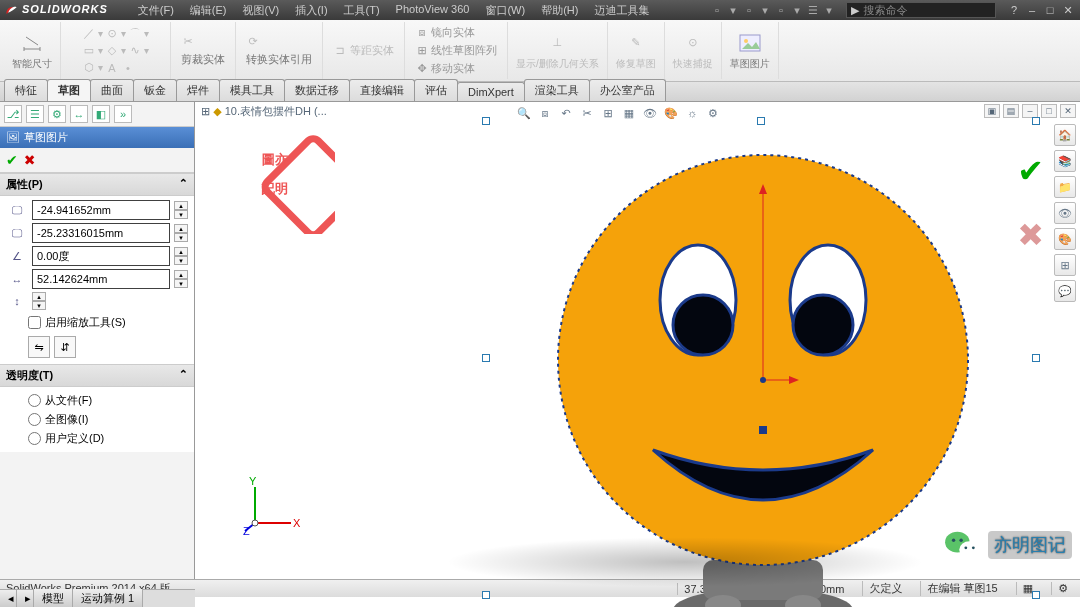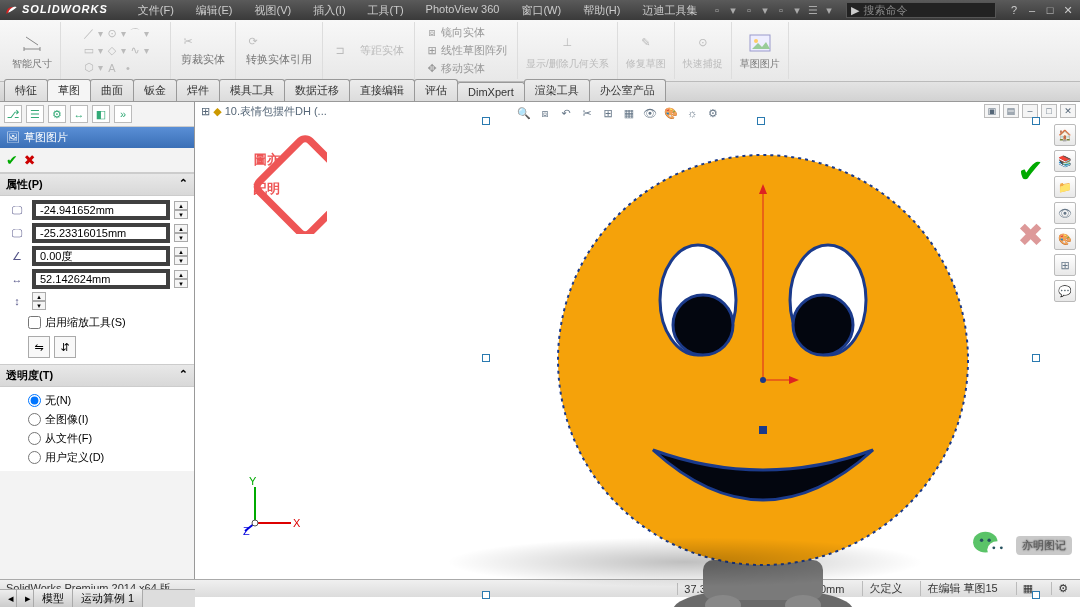--- a/index.html
+++ b/index.html
@@ -3,21 +3,21 @@
 <meta charset="utf-8">
 <style>
 * { margin: 0; padding: 0; box-sizing: border-box; font-family: "Microsoft YaHei", Arial, sans-serif; font-size: 11px; }
 body { background: #fff; width: 1080px; height: 607px; overflow: hidden; position: relative; }
 
 
 .title-bar { background: linear-gradient(#5a5a5a,#3a3a3a); height: 20px; display:flex; align-items:center; color:#fff; padding:0 4px; }
 .title-bar .logo { display:flex; align-items:flex-start; gap:4px; margin-right:24px; }
 .title-bar .logo svg { width:14px; height:14px; }
 .title-bar .brand { font-weight:bold; font-style:italic; letter-spacing:1px; }
-.menu { display:flex; gap:10px; }
+.menu { display:flex; gap:4px; }
 .menu-item { color:#ccc; padding:2px 6px; cursor:pointer; }
 .title-right { margin-left:auto; display:flex; align-items:center; gap:4px; }
 .doc-controls { display:flex; gap:2px; margin-right:6px; color:#aaa; }
 .doc-controls span { width:14px; text-align:center; cursor:pointer; }
 .search-box { background:#222; border:1px solid #555; height:16px; width:150px; display:flex; align-items:center; padding:0 4px; color:#ccc; }
 .win-controls { display:flex; gap:2px; margin-left:6px; }
 .win-controls span { width:16px; text-align:center; cursor:pointer; color:#ccc; }
 
 
 .ribbon { background:linear-gradient(#f8f8f8,#e8e8e8); height:62px; border-bottom:1px solid #bbb; display:flex; align-items:stretch; padding:2px 4px; }
@@ -26,64 +26,64 @@
 .ribbon-icon { width:24px; height:24px; display:flex; align-items:center; justify-content:center; color:#888; }
 .ribbon-group .lbl { font-size:10px; color:#777; }
 .ribbon-mini { display:flex; flex-direction:column; gap:1px; }
 .ribbon-row { display:flex; align-items:center; gap:2px; color:#999; font-size:10px; padding:1px 2px;}
 .ribbon-row.disabled { color:#bbb; }
 .small-ico { width:14px; height:14px; display:inline-flex; align-items:center; justify-content:center; }
 
 
 .cmd-tabs { background:linear-gradient(#e4e4e4,#d2d2d2); height:20px; display:flex; align-items:flex-end; border-bottom:1px solid #999; padding-left:4px;}
 .cmd-tab { padding:3px 10px; border:1px solid #999; border-bottom:none; background:linear-gradient(#ececec,#dcdcdc); margin-right:-1px; color:#333; cursor:pointer; font-size:11px; border-radius:3px 3px 0 0;}
-.cmd-tab.active { background:#f5f5f5; font-weight:normal;}
+.cmd-tab.active { background:#f5f5f5; font-weight:bold;}
 
 
 .main { display:flex; height:477px; }
 
 
 .fm { width:195px; background:#f3f3f3; border-right:1px solid #999; display:flex; flex-direction:column; }
 .fm-top { display:flex; gap:4px; padding:3px 4px; border-bottom:1px solid #ccc; }
 .fm-top span { width:18px; height:18px; border:1px solid #bbb; background:#fff; display:flex; align-items:center; justify-content:center; cursor:pointer; color:#3a7; }
 .fm-title { background:linear-gradient(#5a8fd6,#3a6fb6); color:#fff; padding:3px 6px; display:flex; align-items:center; gap:4px; }
 .fm-accept { padding:4px 6px; display:flex; gap:6px; border-bottom:1px solid #ccc;}
 .fm-accept .ok { color:#0a0; font-size:14px; cursor:pointer;}
 .fm-accept .cancel { color:#c00; font-size:14px; cursor:pointer;}
 .section-head { background:linear-gradient(#e8e8e8,#d8d8d8); padding:3px 6px; display:flex; justify-content:space-between; border-top:1px solid #ccc; border-bottom:1px solid #ccc; font-weight:bold; cursor:pointer;}
 .section-body { padding:4px 6px; background:#fff; }
 .prop-row { display:flex; align-items:center; gap:4px; margin-bottom:3px;}
 .prop-row .ico { width:22px; height:18px; display:flex; align-items:center; justify-content:center; color:#558; }
-.prop-input { flex:1; height:20px; border:4px solid #404040; padding:0 4px; background:#fff; display:flex; align-items:center; }
+.prop-input { flex:1; height:20px; border:1px solid #404040; padding:0 4px; background:#fff; display:flex; align-items:center; }
 .spinner { width:14px; display:flex; flex-direction:column; }
 .spinner span { height:9px; border:1px solid #aaa; background:#f5f5f5; font-size:7px; line-height:7px; text-align:center; cursor:pointer;}
 .chk-row { display:flex; align-items:center; gap:4px; padding:2px 0 2px 22px;}
 .btn-row { display:flex; gap:4px; padding:4px 0 2px 22px;}
 .btn-row span { width:22px; height:22px; border:1px solid #aaa; background:#f8f8f8; display:flex; align-items:center; justify-content:center; cursor:pointer;}
 .radio-row { display:flex; align-items:center; gap:4px; padding:2px 0 2px 22px;}
 
 
 .viewport { flex:1; position:relative; background:#fff; }
 .doc-tab { position:absolute; top:2px; left:6px; display:flex; align-items:center; gap:3px; color:#567; }
 .view-tools { position:absolute; top:2px; left:320px; display:flex; gap:3px; }
 .view-tools span { width:18px; height:18px; display:flex; align-items:center; justify-content:center; color:#678; border:1px solid transparent; cursor:pointer;}
 .right-strip { position:absolute; right:4px; top:22px; display:flex; flex-direction:column; gap:4px;}
 .right-strip span { width:22px; height:22px; border:1px solid #bbb; background:linear-gradient(#fff,#e8e8e8); display:flex; align-items:center; justify-content:center; cursor:pointer; color:#678; border-radius:2px;}
 .confirm-large { position:absolute; right:36px; top:50px; display:flex; flex-direction:column; gap:26px; align-items:center;}
 .confirm-large .ok { color:#0a0; font-size:32px;}
 .confirm-large .no { color:#d99; font-size:32px;}
 
 
-.stamp { position:absolute; left:12px; top:12px; width:120px; height:120px; }
+.stamp { position:absolute; left:20px; top:12px; width:120px; height:120px; }
 .stamp svg { width:100%; height:100%; }
 
 
 .wx { position:absolute; right:8px; bottom:18px; display:flex; align-items:center; gap:6px; opacity:.85;}
 .wx .bubble { position:relative; width:38px; height:32px;}
-.wx .txt { color:#404040; background:rgba(0,0,0,.25); padding:2px 6px; border-radius:4px; font-size:11px; text-shadow:0 0 2px #000;}
+.wx .txt { color:#0369a1; background:rgba(0,0,0,.25); padding:2px 6px; border-radius:4px; font-size:18px; text-shadow:0 0 2px #000;}
 
 
 .canvas-sel { position:absolute; left:290px; top:18px; width:552px; height:476px; border:1px dashed transparent;}
 .sel-handle { position:absolute; width:8px; height:8px; background:#fff; border:1px solid #2a7ab0;}
 .face-wrap { position:absolute; left:308px; top:28px; width:520px; height:520px;}
 .shadow { position:absolute; left:250px; bottom:-8px; width:480px; height:50px; background:radial-gradient(ellipse, rgba(0,0,0,.25), rgba(0,0,0,0) 70%);}
 
 .axis { position:absolute; left:48px; bottom:44px; }
 
 .bottom-tabs { position:absolute; left:0; bottom:0; height:18px; background:#ddd; width:195px; display:flex; align-items:center; border-top:1px solid #aaa;}
@@ -177,21 +177,21 @@
         </div>
       <div class="ribbon-row" style="color:#777">
           <span>转换实体引用</span>
         </div>
     </div>
   </div>
   <div class="ribbon-group">
     <div class="ribbon-mini">
       <div class="ribbon-row disabled">
           <span class="small-ico">⊐</span>
-          <span style="margin-left:11px">等距实体</span>
+          <span style="margin-left:1px">等距实体</span>
         </div>
     </div>
   </div>
   <div class="ribbon-group" style="min-width:90px">
     <div class="ribbon-mini">
       <div class="ribbon-row">
           <span class="small-ico">⧈</span>
           <span>镜向实体</span>
         </div>
       <div class="ribbon-row">
@@ -314,30 +314,26 @@
         <span>⇋</span>
         <span>⇵</span>
       </div>
     </div>
     <div class="section-head">
       <span>透明度(T)</span>
       <span>⌃</span>
     </div>
     <div class="section-body">
       <div class="radio-row">
-          <input type="radio" name="t" checked="" style="">
-          <span>无(N)</span>
+          <input type="radio" name="t" style="">
+          <span>从文件(F)</span>
         </div>
       <div class="radio-row">
           <input type="radio" name="t" style="">
           <span>全图像(I)</span>
-        </div>
-      <div class="radio-row">
-          <input type="radio" name="t" style="">
-          <span>从文件(F)</span>
         </div>
       <div class="radio-row">
           <input type="radio" name="t" style="">
           <span>用户定义(D)</span>
         </div>
     </div>
     <div style="flex:1"></div>
     <div class="bottom-tabs">
       <span class="arrow">◂</span>
       <span class="arrow">▸</span>

